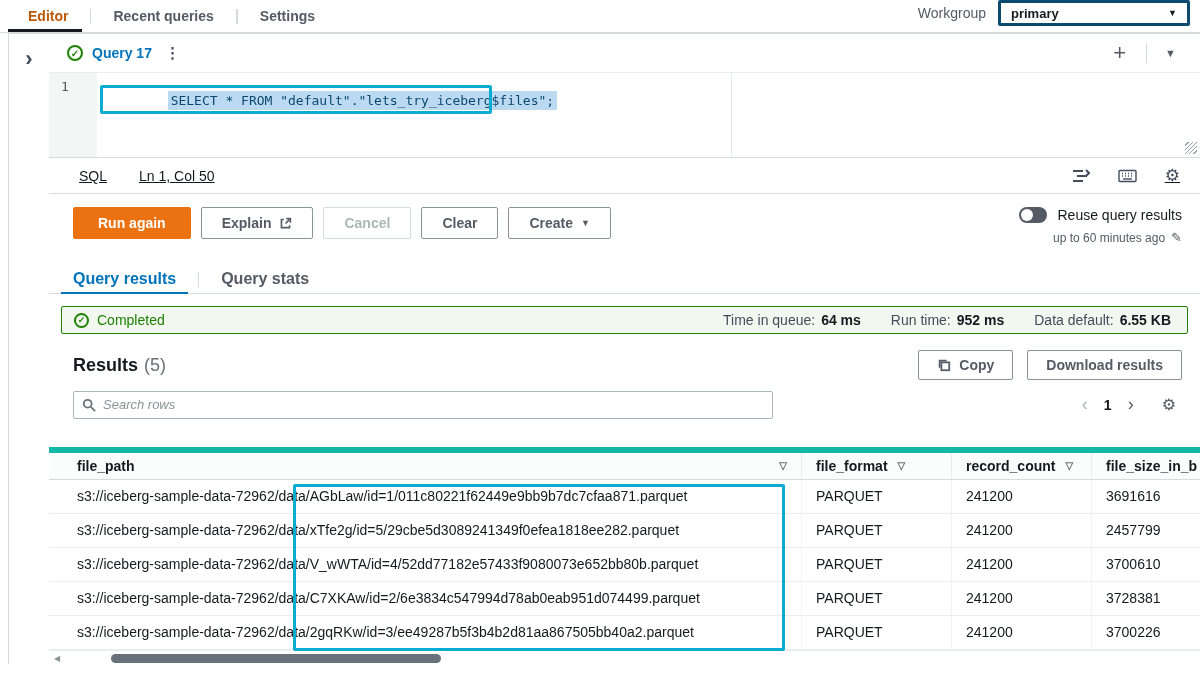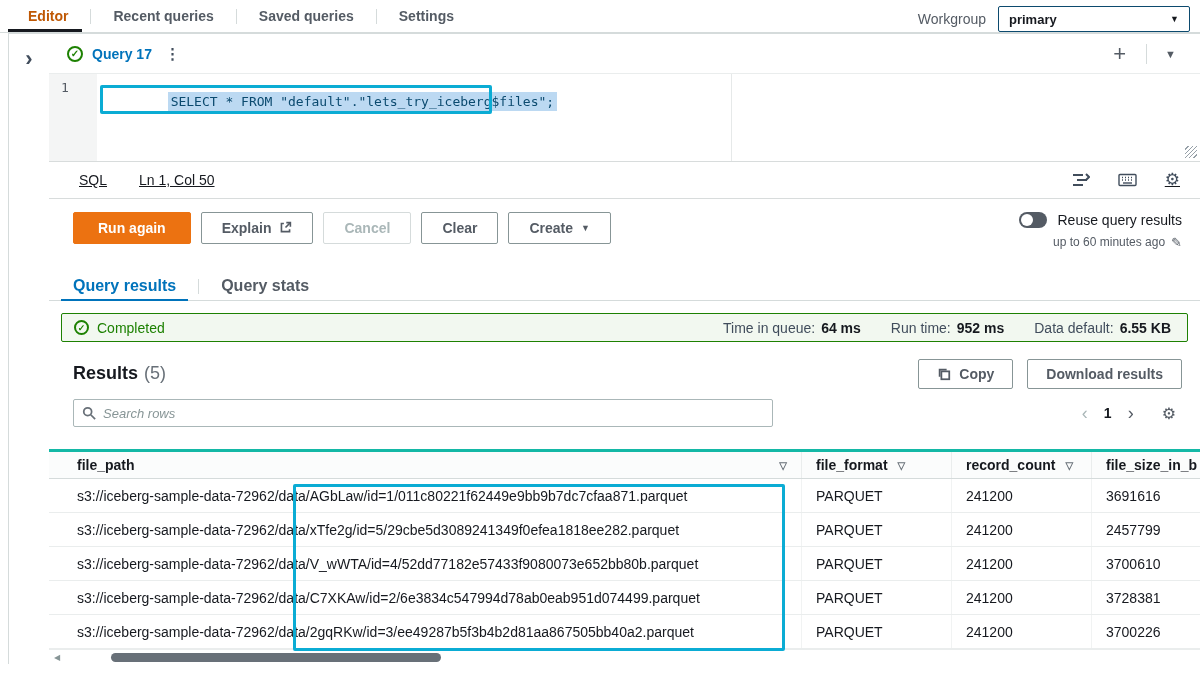--- a/index.html
+++ b/index.html
@@ -1,33 +1,33 @@
 <!DOCTYPE html>
 <html style="--color-annotation: #0bacd4; --color-primary_orange: #ec7211; --color-link_blue: #0073bb; --color-success_green: #1d8102;"><head>
 <meta charset="utf-8">
 <style>
   * { box-sizing: border-box; margin: 0; padding: 0; }
   html,body { width:1200px; height:678px; overflow:hidden; background:#fff;
               font-family:"Liberation Sans", sans-serif; color:#16191f; }
   body { position:relative; }
 
   
-  .topnav { height:33px; display:flex; align-items:flex-end; justify-content:space-between;
+  .topnav { height:33px; display:flex; align-items:flex-start; justify-content:space-between;
             border-bottom:1px solid #d5dbdb; padding:0 10px 0 0; }
   .nav-tabs { display:flex; align-items:center; height:100%; }
   .nav-tab { position:relative; height:100%; display:flex; align-items:center;
              padding:0 22px; font-size:14px; font-weight:700; color:#545b64; cursor:pointer; }
   .nav-tab.first { padding-left:28px; }
   .nav-tab.active { color:#bf5804; }
   .nav-tab.active::after { content:""; position:absolute; left:8px; right:8px; bottom:0;
                            height:3px; background:#16191f; }
   .nav-sep { width:1px; height:15px; background:#d5dbdb; }
   .workgroup { display:flex; align-items:center; gap:12px; }
   .wg-label { font-size:14px; color:#545b64; }
-  .wg-select { width:192px; height:26px; border:1px solid #0c4a6e; border-radius:2px;
+  .wg-select { width:192px; height:26px; border:3px solid #0c4a6e; border-radius:2px;
                display:flex; align-items:center; justify-content:space-between;
                padding:0 10px; font-size:13px; font-weight:700; cursor:pointer; background:#fff; }
   .caret { font-size:9px; color:#16191f; }
 
   
   .panel { margin-left:8px; height:631px; border-top:1px solid #d5dbdb;
            border-left:1px solid #d5dbdb; display:flex; }
   .rail { width:40px; padding-top:14px; text-align:center; }
   .expand-glyph { font-size:22px; font-weight:700; color:#414d5c; cursor:pointer; line-height:1; }
   .content { flex:1; min-width:0; display:flex; flex-direction:column; }
@@ -119,21 +119,21 @@
   .search-box input { border:none; outline:none; flex:1; font-size:13px; background:transparent;
                       font-family:"Liberation Sans", sans-serif; color:#16191f; }
   .search-box input::placeholder { font-style:italic; color:#879596; }
   .pager { margin-left:auto; display:flex; align-items:center; }
   .pg-prev { font-size:18px; color:#aab7b8; padding:0 8px; cursor:pointer; }
   .pg-page { font-size:14px; font-weight:700; padding:0 8px; cursor:pointer; }
   .pg-next { font-size:18px; color:#545b64; padding:0 8px; cursor:pointer; }
   .pg-gear { margin-left:20px; margin-right:6px; font-size:16px; color:#545b64; cursor:pointer; }
 
   
-  .table { margin-top:22px; border-top:3px solid #14b8a6; font-size:14px; }
+  .table { margin-top:28px; border-top:6px solid #14b8a6; font-size:14px; }
   .thead { display:flex; height:27px; align-items:center; background:#fbfcfc;
            border-bottom:1px solid #d5dbdb; }
   .th { font-weight:700; color:#16191f; display:flex; align-items:center; height:100%;
         overflow:hidden; white-space:nowrap; cursor:pointer; }
   .filter-ic { font-size:10px; color:#687078; cursor:pointer; }
   .c1 { width:752px; padding:0 14px 0 28px; }
   .c2 { width:150px; padding-left:14px; border-left:1px solid #eaeded; }
   .c3 { width:140px; padding-left:14px; border-left:1px solid #eaeded; }
   .c4 { flex:1; padding-left:14px; border-left:1px solid #eaeded; }
   .th.c1 { justify-content:space-between; }
@@ -162,23 +162,20 @@
 <div class="topnav">
   <div class="nav-tabs">
     <div class="nav-tab first active">
         <span>Editor</span>
       </div>
     <div class="nav-sep"></div>
     <div class="nav-tab">
         <span>Recent queries</span>
       </div>
     <div class="nav-sep"></div>
-    <div class="nav-tab">
-        <span>Saved queries</span>
-      </div>
     <div class="nav-sep"></div>
     <div class="nav-tab">
         <span>Settings</span>
       </div>
   </div>
   <div class="workgroup">
     <span class="wg-label">Workgroup</span>
     <div class="wg-select">
       <span>primary</span>
       <span class="caret">▼</span>

